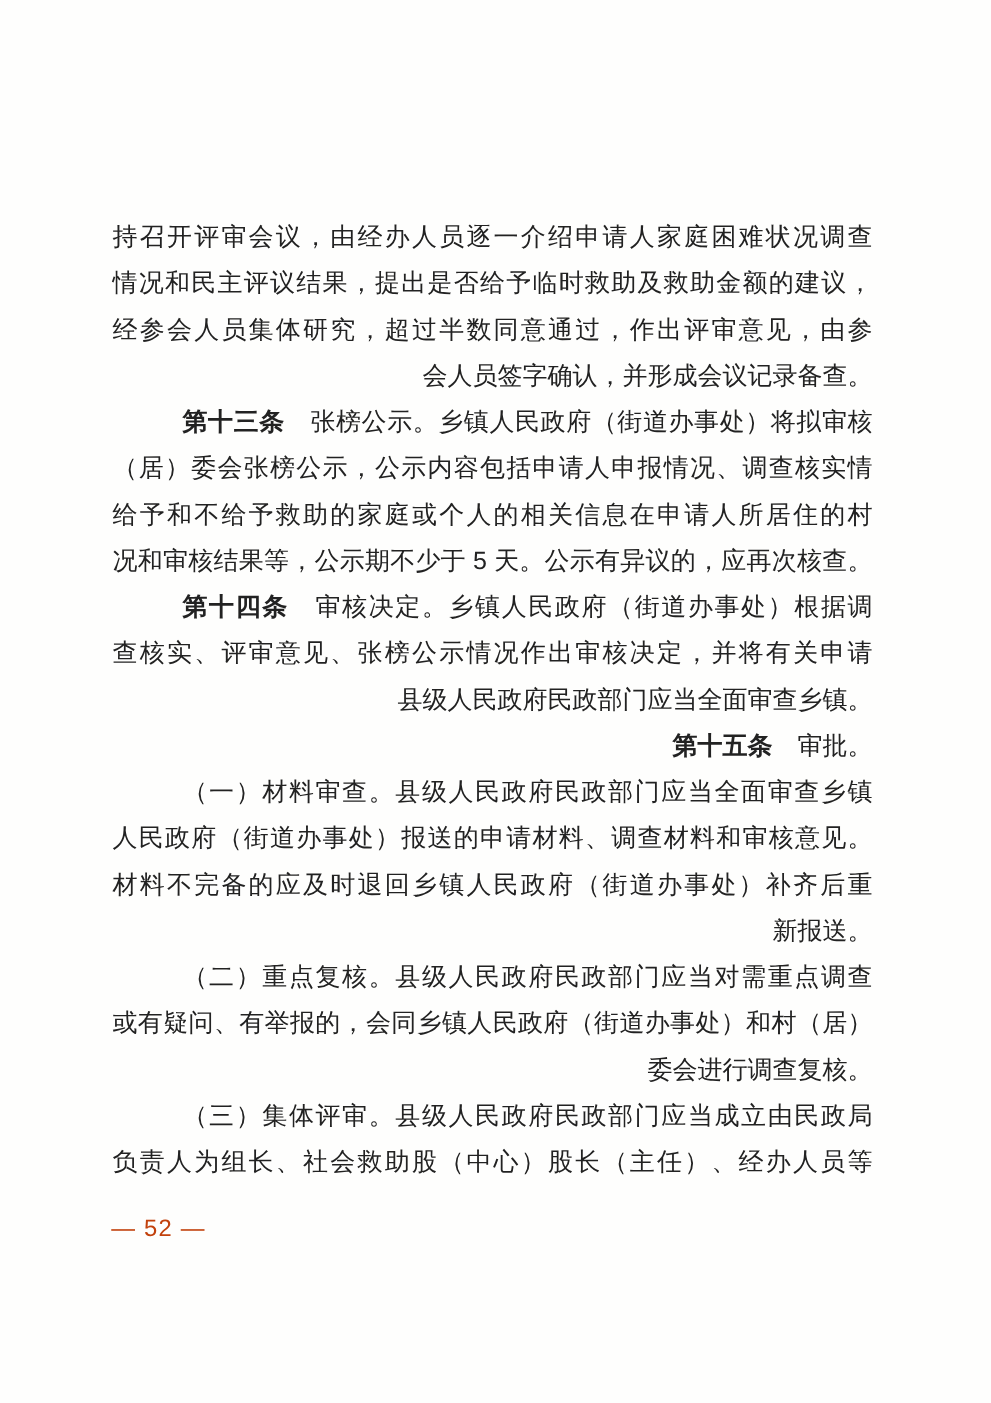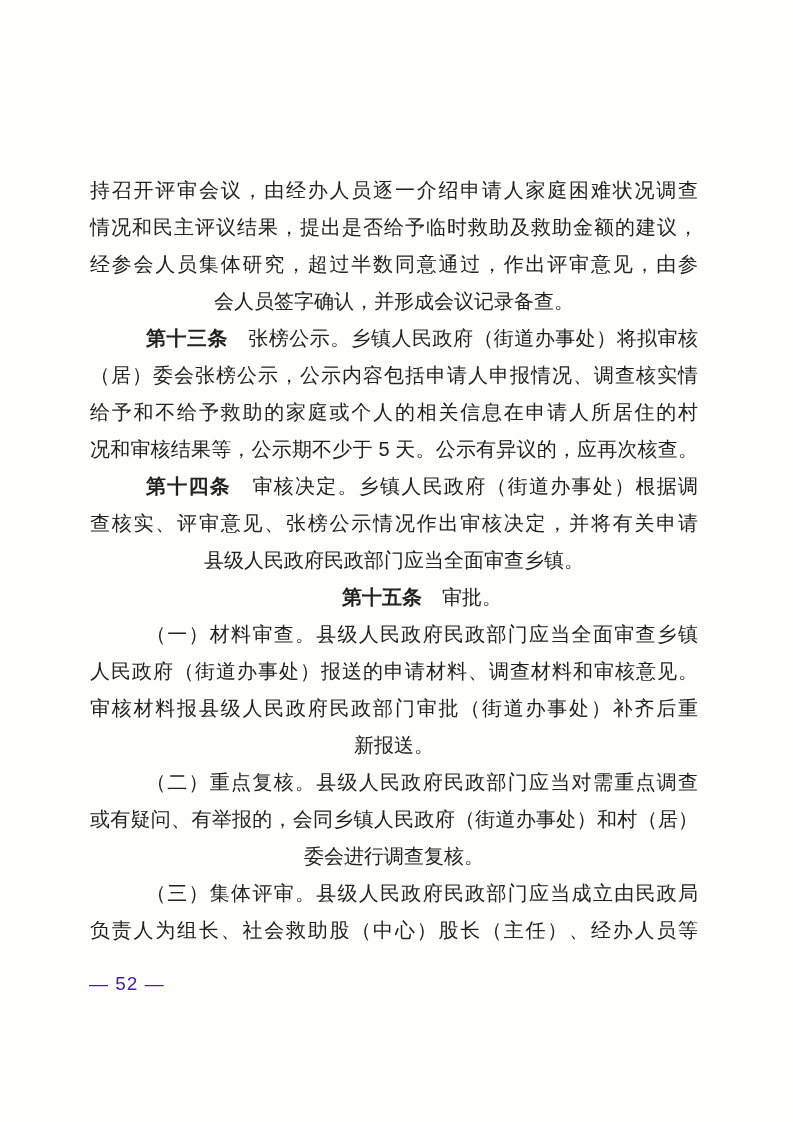--- a/index.html
+++ b/index.html
@@ -23,21 +23,21 @@
     top: 172px;
     width: 608px;
     font-size: 20px;
   }
   .para {
     margin: 0;
   }
   .line {
     height: 37px;
     line-height: 37px;
-    text-align: center;
+    text-align: right;
     letter-spacing: 0;
   }
   .line.fill {
     text-align: justify;
     text-align-last: justify;
     text-justify: auto;
   }
   .line.ind {
     padding-left: 56px;
   }
@@ -45,21 +45,21 @@
     font-weight: bold;
   }
   .page-number {
     position: absolute;
     left: 89px;
     top: 971px;
     height: 26px;
     line-height: 26px;
     font-size: 19px;
     letter-spacing: 1px;
-    color: #4c1d95;
+    color: #c2410c;
   }
 </style>
 </head>
 <body>
 
 <div class="page">
 
   <div class="text-block">
 
     <div class="para">
@@ -82,21 +82,21 @@
       <div class="line"><span>县级人民政府民政部门应当全面审查乡镇。</span></div>
     </div>
 
     <div class="para">
       <div class="line ind"><b class="lead">第十五条</b><span>　审批。</span></div>
     </div>
 
     <div class="para">
       <div class="line fill ind"><span>（一）材料审查。县级人民政府民政部门应当全面审查乡镇</span></div>
       <div class="line fill"><span>人民政府（街道办事处）报送的申请材料、调查材料和审核意见。</span></div>
-      <div class="line fill"><span>审核材料报县级人民政府民政部门审批（街道办事处）补齐后重</span></div>
+      <div class="line fill"><span>材料不完备的应及时退回乡镇人民政府（街道办事处）补齐后重</span></div>
       <div class="line"><span>新报送。</span></div>
     </div>
 
     <div class="para">
       <div class="line fill ind"><span>（二）重点复核。县级人民政府民政部门应当对需重点调查</span></div>
       <div class="line fill"><span>或有疑问、有举报的，会同乡镇人民政府（街道办事处）和村（居）</span></div>
       <div class="line"><span>委会进行调查复核。</span></div>
     </div>
 
     <div class="para">

